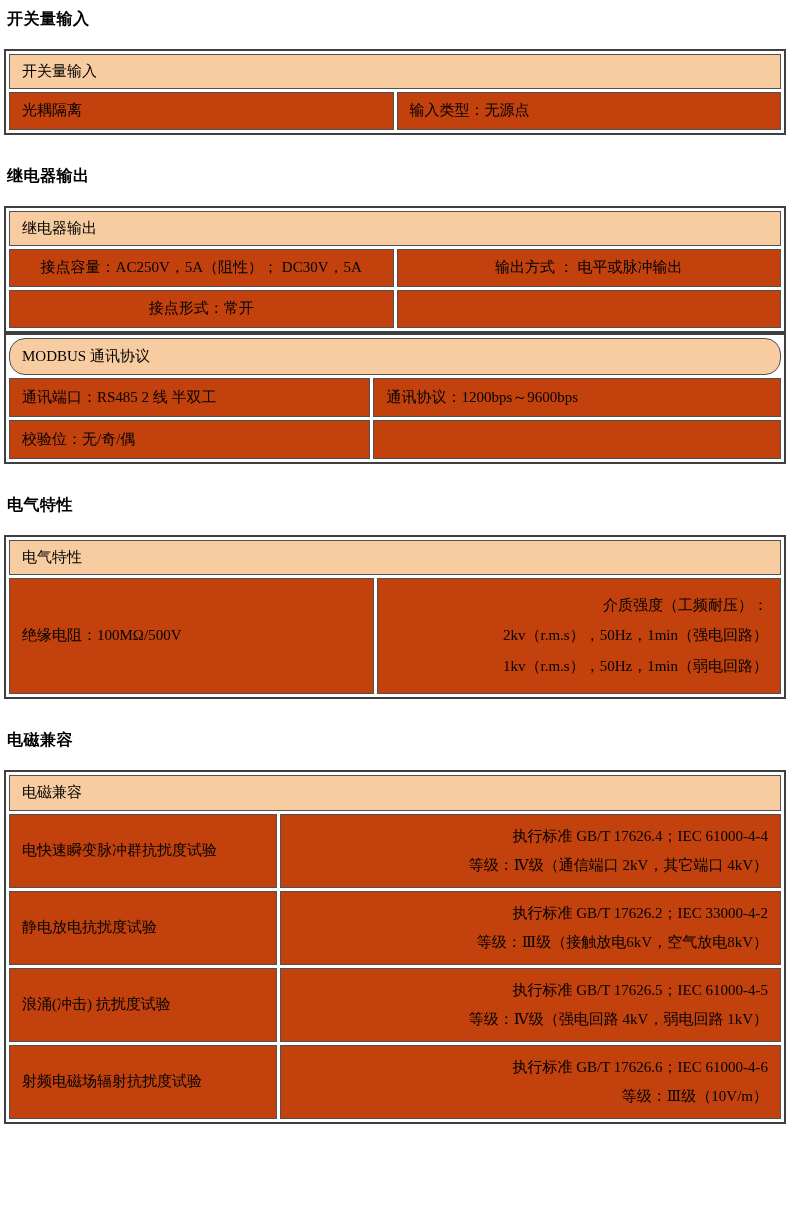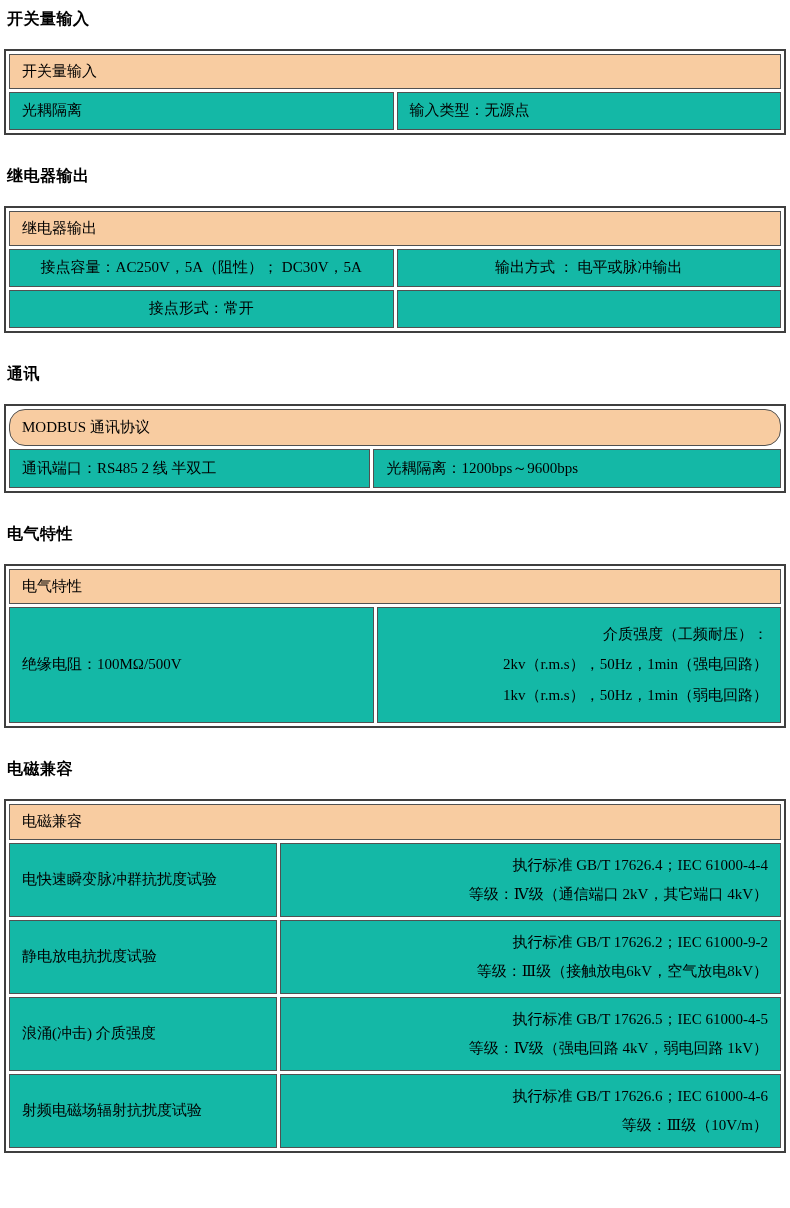--- a/index.html
+++ b/index.html
@@ -35,21 +35,21 @@
     border: 2px solid #3f3f3f;
     background: #ffffff;
   }
   table.spec td {
     border: 1px solid #515151;
     padding: 2px 12px;
     font-size: 15px;
     line-height: 1.15;
     vertical-align: middle;
     overflow: hidden;
-    background: #14b8a6;
+    background: #c2410c;
   }
   tr.header-row td {
     background: #F8CCA1;
     height: 29px;
   }
   
   .t1 tr.data-row td { height: 32px; }
   .t2 tr.data-row td { height: 32px; text-align: center; }
   .t3 tr.header-row td { height: 31px; border-radius: 16px; }
   .t3 tr.data-row td { height: 33px; }
@@ -107,33 +107,36 @@
       </tr>
       <tr class="data-row">
         <td>接点形式：常开</td>
         <td></td>
       </tr>
     </tbody>
       </table>
   </div>
 
   <div class="section">
-    <div class="section-heading">通讯</div>
     <table class="spec t3">
       <colgroup>
           <col class="c1">
           <col class="c2">
         </colgroup>
       <tbody>
           <tr class="header-row">
         <td colspan="2">MODBUS 通讯协议</td>
       </tr>
       <tr class="data-row">
         <td>通讯端口：RS485 2 线 半双工</td>
-        <td>光耦隔离：1200bps～9600bps</td>
+        <td>通讯协议：1200bps～9600bps</td>
+      </tr>
+      <tr class="data-row">
+        <td>校验位：无/奇/偶</td>
+        <td></td>
       </tr>
     </tbody>
       </table>
   </div>
 
   <div class="section">
     <div class="section-heading">电气特性</div>
     <table class="spec t4">
       <colgroup>
           <col class="c1">
@@ -169,26 +172,26 @@
       <tr class="data-row">
         <td>电快速瞬变脉冲群抗扰度试验</td>
         <td>
           <div class="line">执行标准 GB/T 17626.4；IEC 61000-4-4</div>
           <div class="line">等级：Ⅳ级（通信端口 2kV，其它端口 4kV）</div>
         </td>
       </tr>
       <tr class="data-row">
         <td>静电放电抗扰度试验</td>
         <td>
-          <div class="line">执行标准 GB/T 17626.2；IEC 61000-9-2</div>
+          <div class="line">执行标准 GB/T 17626.2；IEC 33000-4-2</div>
           <div class="line">等级：Ⅲ级（接触放电6kV，空气放电8kV）</div>
         </td>
       </tr>
       <tr class="data-row">
-        <td>浪涌(冲击) 介质强度</td>
+        <td>浪涌(冲击) 抗扰度试验</td>
         <td>
           <div class="line">执行标准 GB/T 17626.5；IEC 61000-4-5</div>
           <div class="line">等级：Ⅳ级（强电回路 4kV，弱电回路 1kV）</div>
         </td>
       </tr>
       <tr class="data-row">
         <td>射频电磁场辐射抗扰度试验</td>
         <td>
           <div class="line">执行标准 GB/T 17626.6；IEC 61000-4-6</div>
           <div class="line">等级：Ⅲ级（10V/m）</div>

